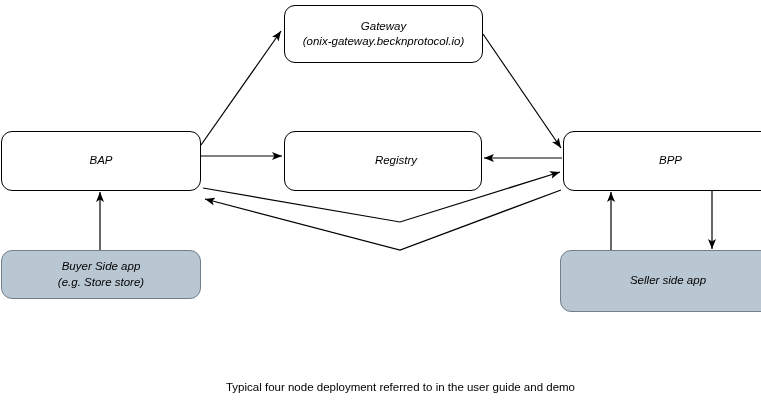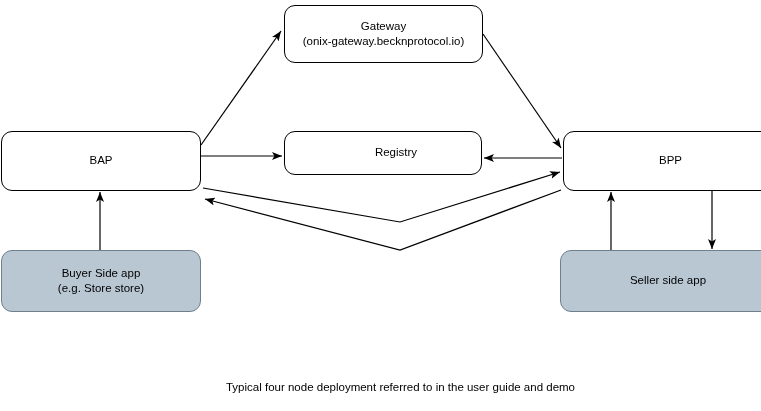--- a/index.html
+++ b/index.html
@@ -37,34 +37,35 @@
     border-radius: 11px;
     background: #ffffff;
     display: flex;
     flex-direction: column;
     align-items: center;
     justify-content: center;
     text-align: center;
     line-height: 1.33;
     font-size: 11.5px;
     z-index: 2;
+    font-style: italic;
   }
   .node .line {
     display: block;
     white-space: nowrap;
   }
   .node.filled {
     background: #b9c7d3;
     border-color: #6f7f8c;
   }
   #node-gateway   { left: 284px; top: 5px;   width: 199px; height: 58px; }
   #node-bap       { left: 1px;   top: 131px; width: 200px; height: 60px; align-items: center; }
-  #node-registry  { left: 284px; top: 131px; width: 198px; height: 44px; padding-left: 26px; }
+  #node-registry  { left: 284px; top: 131px; width: 198px; height: 60px; padding-left: 26px; }
   #node-bpp       { left: 563px; top: 131px; width: 215px; height: 60px; }
-  #node-buyer-app { left: 1px;   top: 250px; width: 200px; height: 62px; }
+  #node-buyer-app { left: 1px;   top: 250px; width: 200px; height: 49px; }
   #node-seller-app{ left: 560px; top: 250px; width: 216px; height: 62px; }
   #caption {
     position: absolute;
     left: 0;
     top: 381px;
     width: 761px;
     text-align: center;
     font-size: 11.5px;
     color: #000000;
     margin-left: 20px;

